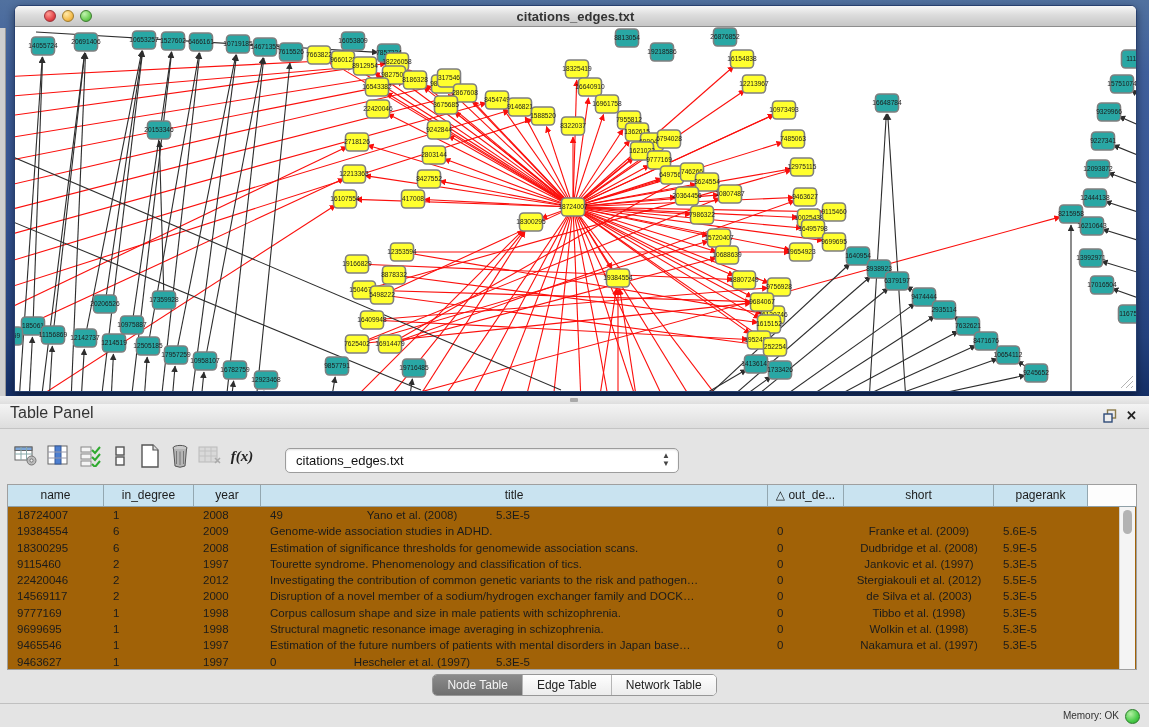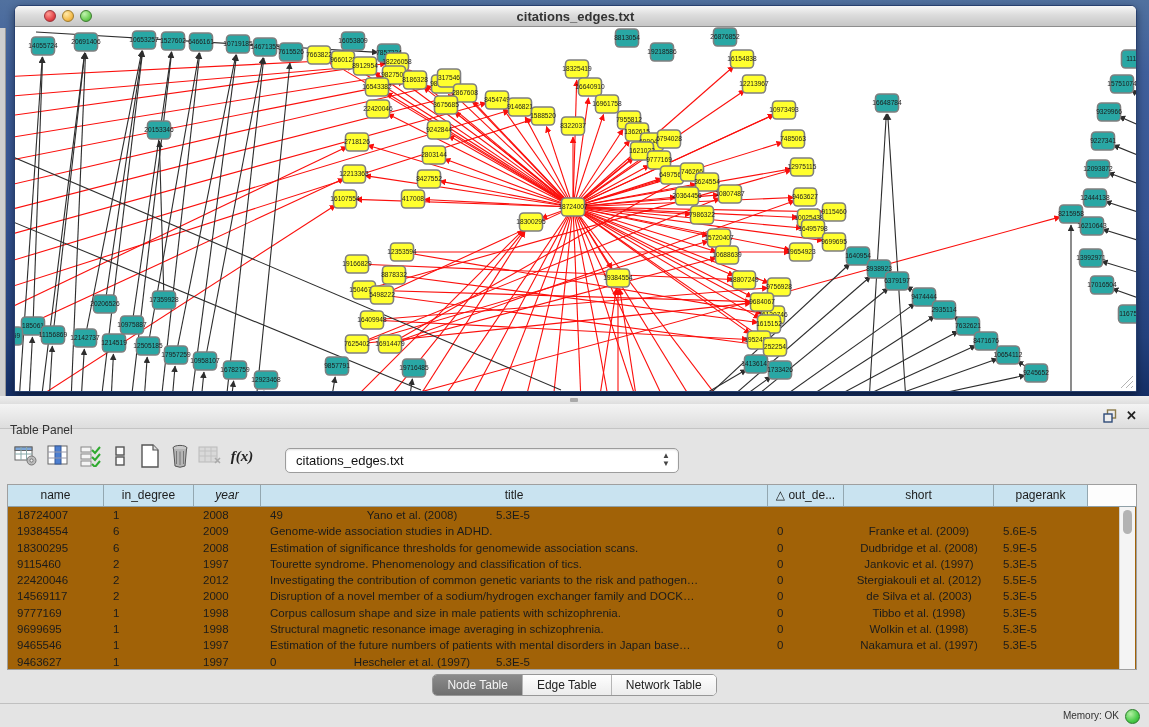--- a/index.html
+++ b/index.html
@@ -22,21 +22,21 @@
   .tl.grn{left:65px;background:radial-gradient(circle at 35% 30%,#c2f3b0,#6fcf57 60%,#3f9e33);border:1px solid #3e7b31;}
   .canvas{position:absolute;left:0;top:21px;right:0;bottom:0;background:#fff;}
   .grip{position:absolute;right:2px;bottom:2px;width:14px;height:14px;opacity:.55;}
   
   .splitter{position:absolute;left:0;top:396px;width:1149px;height:8px;
     background:linear-gradient(#efefef,#dedede);border-bottom:1px solid #c2c2c2;}
   .splitter-knob{position:absolute;left:570px;top:2px;width:8px;height:4px;background:#9a9a9a;border-radius:1px;opacity:.8;}
   
   .panel-header{position:absolute;left:0;top:404px;width:1149px;height:24px;
     background:linear-gradient(#f4f4f4,#dddddd);border-bottom:1px solid #c4c4c4;}
-  .panel-title{position:absolute;left:10px;top:19px;font-size:12px;color:#333;}
+  .panel-title{position:absolute;left:10px;top:0;font-size:16px;color:#333;}
   .float-ic{position:absolute;right:32px;top:5px;width:14px;height:14px;cursor:pointer;}
   .close-ic{position:absolute;right:12px;top:4px;font-size:13px;font-weight:bold;color:#222;cursor:pointer;}
   .toolbar{position:absolute;left:0;top:428px;width:1149px;height:52px;}
   .tbtn{position:absolute;top:14px;width:28px;height:28px;display:flex;align-items:center;justify-content:center;cursor:pointer;}
   .combo{position:absolute;left:285px;top:20px;width:392px;height:23px;background:#fff;
     border:1px solid #9c9c9c;border-radius:5px;box-shadow:inset 0 1px 2px rgba(0,0,0,.12);cursor:pointer;}
   .combo-label{position:absolute;left:10px;top:4px;font-size:13px;color:#111;}
   .combo-step{position:absolute;right:8px;top:3px;font-size:8px;line-height:8px;color:#444;text-align:center;}
   .fx{font-size:15px;color:#222;font-family:"Liberation Serif",serif;font-style:italic;font-weight:bold;}
   
@@ -824,21 +824,21 @@
   <div class="combo">
     <span class="combo-label">citations_edges.txt</span>
     <span class="combo-step">▲<br>▼</span>
   </div>
 </div>
 
 <div class="tablebox">
   <div class="thead" id="thead">
       <div class="th" style="width: 96px;">name</div>
       <div class="th" style="width: 90px;">in_degree</div>
-      <div class="th" style="width: 67px; font-style: italic;">year</div>
+      <div class="th" style="width: 67px;">year</div>
       <div class="th" style="width: 507px;">title</div>
       <div class="th" style="width: 76px;">△ out_de...</div>
       <div class="th" style="width: 150px;">short</div>
       <div class="th" style="width: 94px;">pagerank</div>
       <div class="th filler" style="flex: 1 1 0%;"></div>
     </div>
   <div id="tbody">
       <div class="trow">
         <div class="td" style="width: 96px;">18724007</div>
         <div class="td" style="width: 90px;">1</div>

